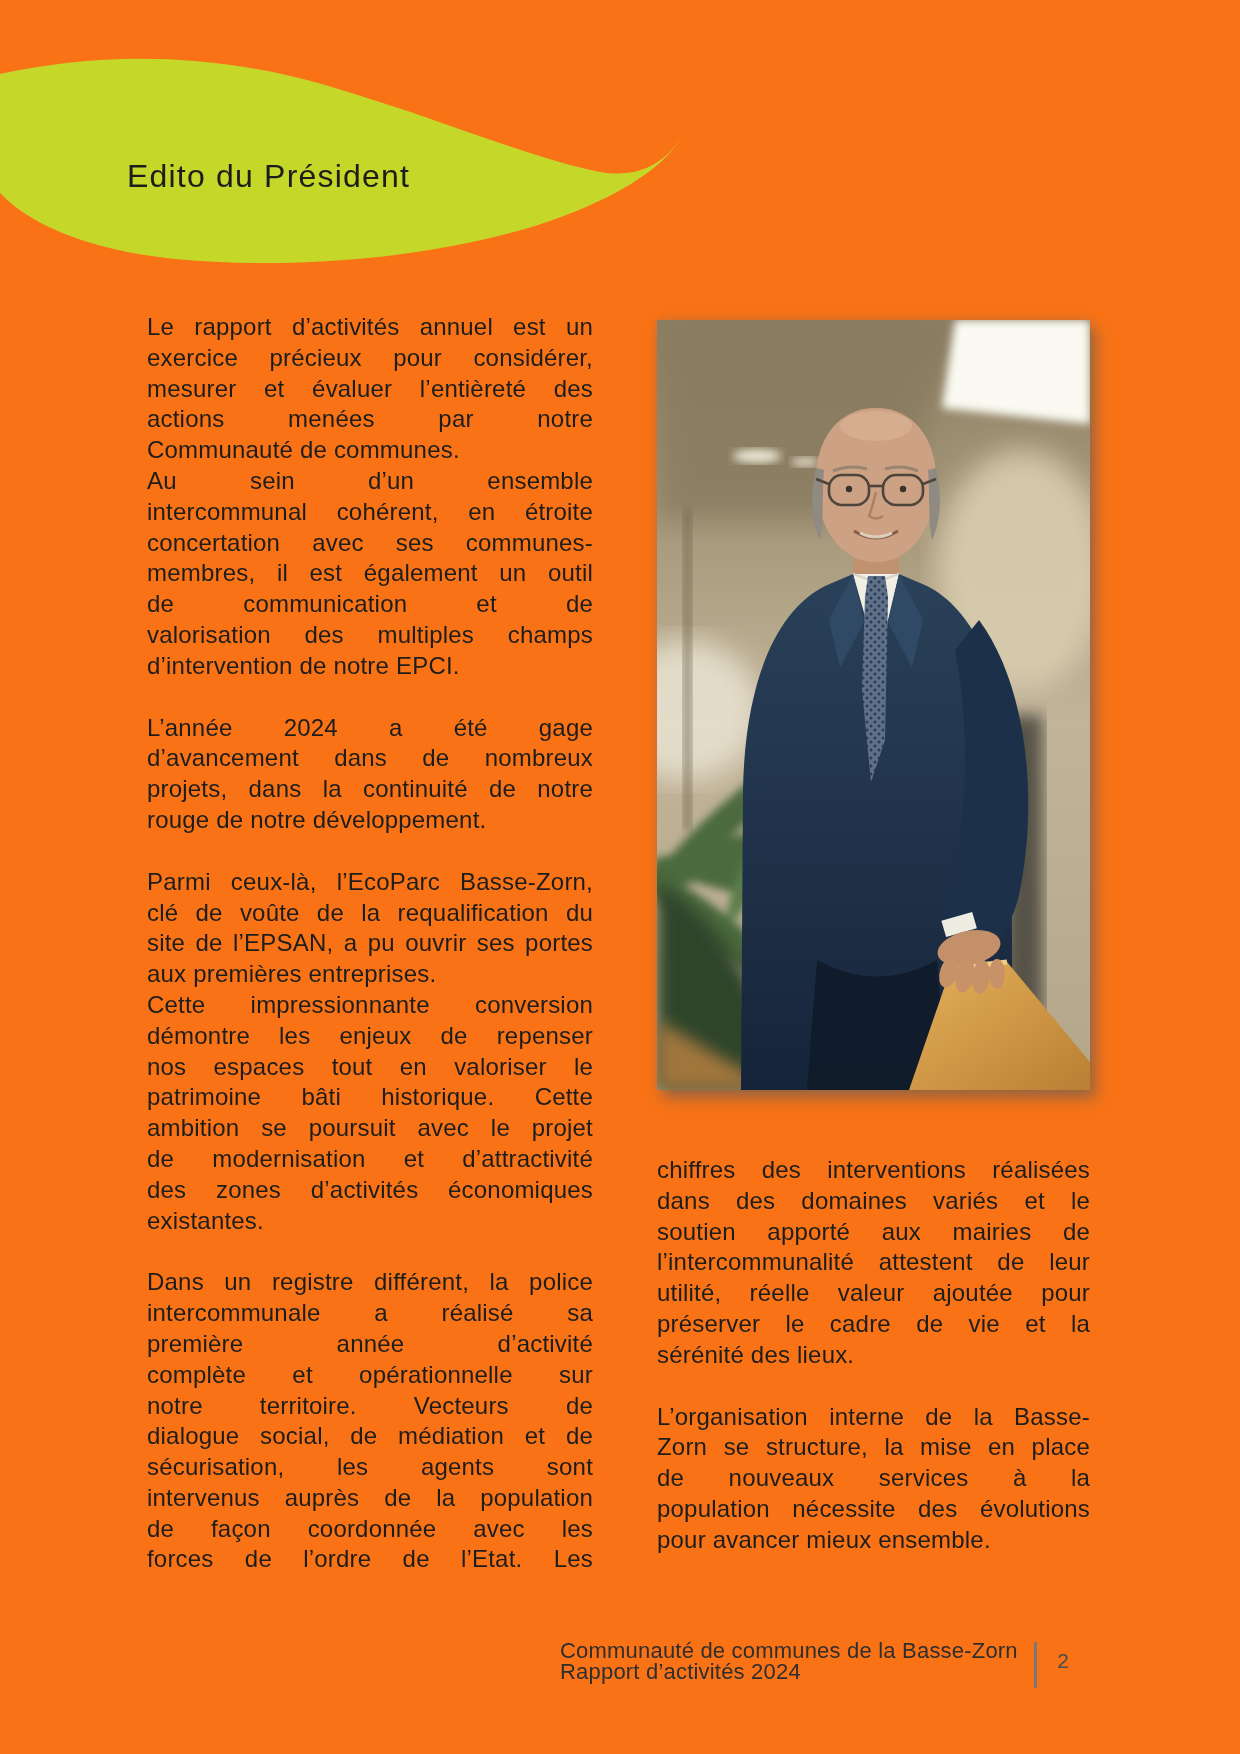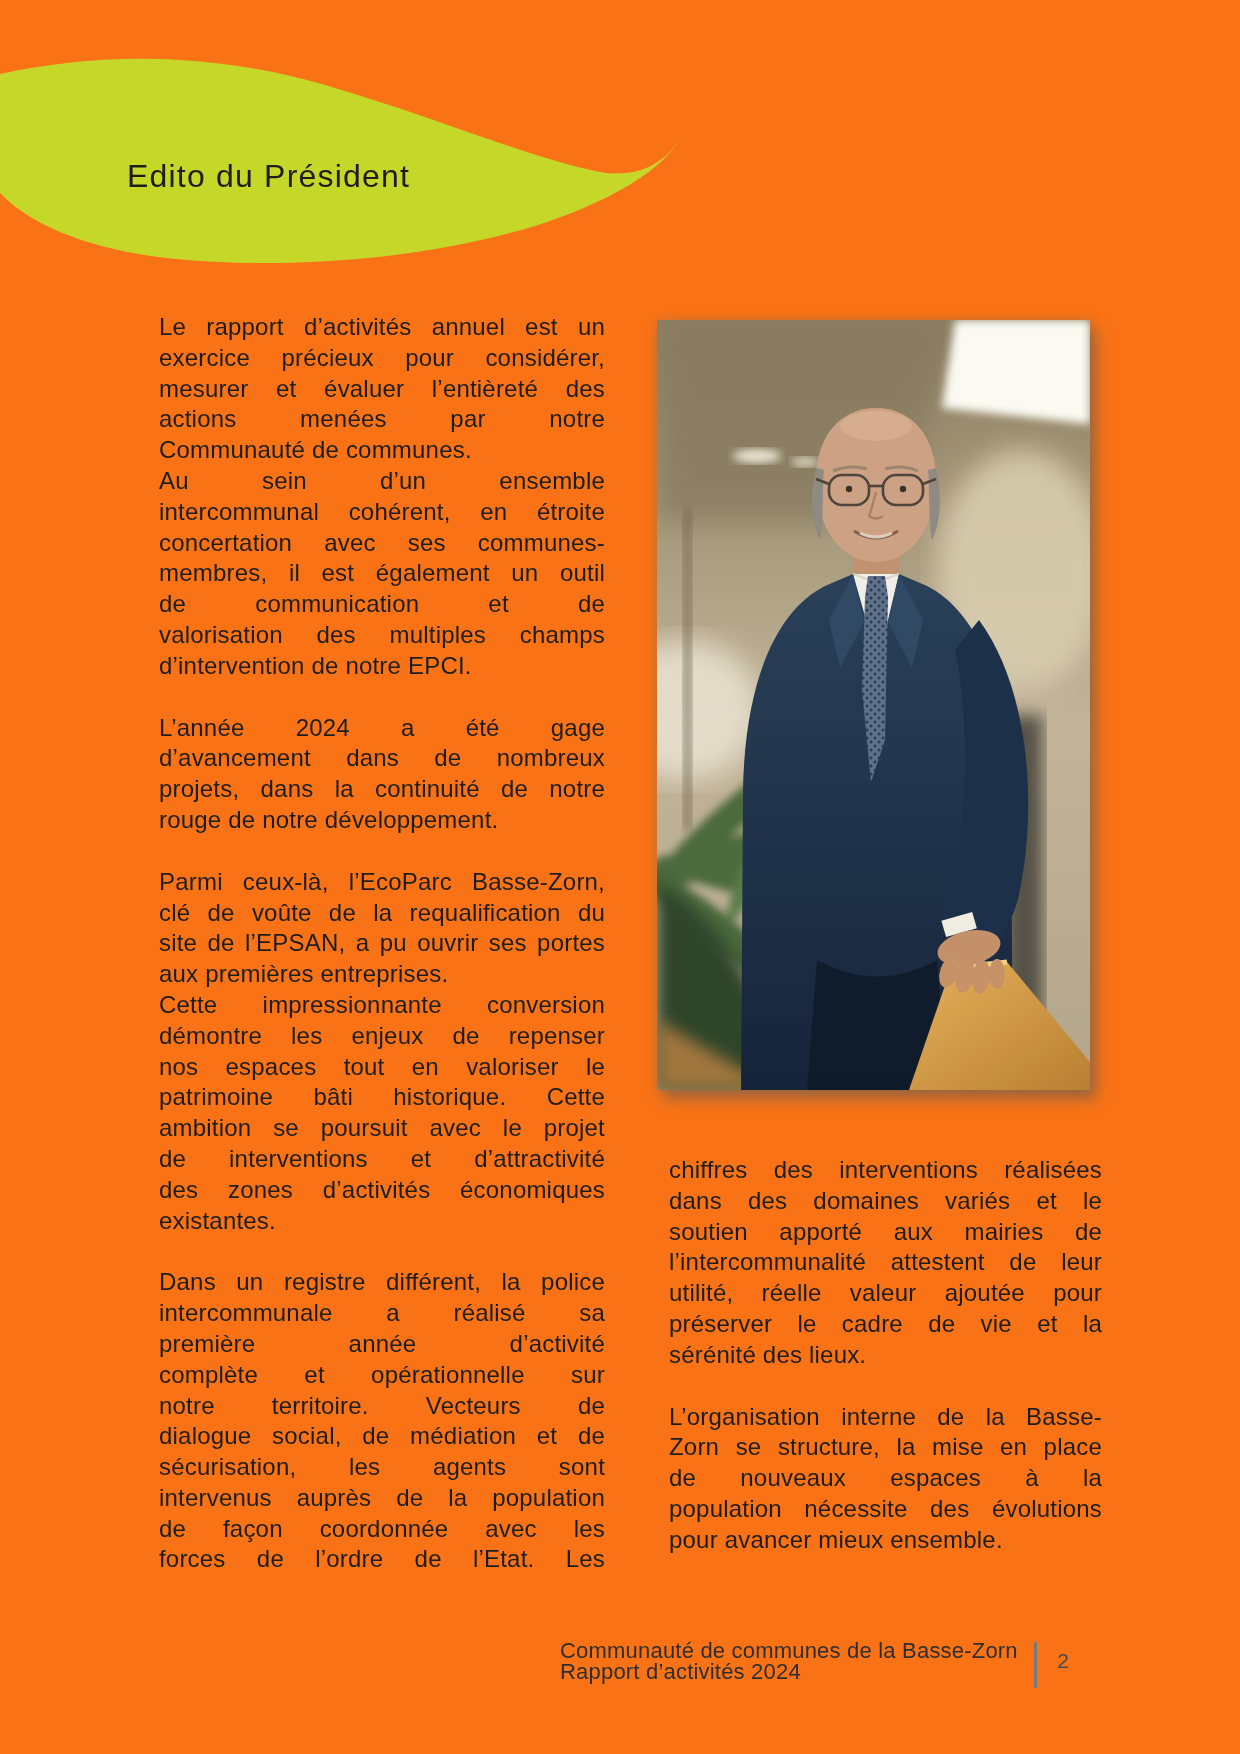--- a/index.html
+++ b/index.html
@@ -1,21 +1,21 @@
 <!DOCTYPE html>
 <html lang="fr"><head>
 <meta charset="utf-8">
 <style>
   html,body{margin:0;padding:0;background:#ffffff;}
   .page{position:relative;width:1240px;height:1754px;background:#f97316;overflow:hidden;
         font-family:"Liberation Sans", sans-serif;color:#1d1d1b;}
   .header-svg{position:absolute;left:0;top:0;}
   .page-title{position:absolute;left:127px;top:158px;margin:0;font-size:32px;font-weight:400;
               letter-spacing:1.2px;color:#1d1d1b;}
-  .col{position:absolute;font-size:24px;line-height:30.8px;letter-spacing:0.2px;color:#1d1d1b;margin-left:12px;}
+  .col{position:absolute;font-size:24px;line-height:30.8px;letter-spacing:0.2px;color:#1d1d1b;}
   .col-left{left:147px;top:312px;width:446px;}
   .col-right{left:657px;top:1155px;width:433px;}
   .para{margin:0 0 31px 0;}
   .para.tight{margin-bottom:0;}
   .jline{text-align:justify;text-align-last:justify;white-space:normal;}
   .jline.last{text-align-last:left;}
   .photo{position:absolute;left:657px;top:320px;width:433px;height:770px;background:#b4a88c;
          box-shadow:6px 9px 14px rgba(90,90,90,.55), 0 0 9px rgba(120,120,120,.32);}
   .photo svg{display:block;}
   .footer-text{position:absolute;left:560px;top:1640px;width:467px;text-align:left;
@@ -67,21 +67,21 @@
         <div class="jline">clé de voûte de la requalification du</div>
         <div class="jline">site de l’EPSAN, a pu ouvrir ses portes</div>
         <div class="jline last">aux premières entreprises.</div>
       </div>
     <div class="para">
         <div class="jline">Cette impressionnante conversion</div>
         <div class="jline">démontre les enjeux de repenser</div>
         <div class="jline">nos espaces tout en valoriser le</div>
         <div class="jline">patrimoine bâti historique. Cette</div>
         <div class="jline">ambition se poursuit avec le projet</div>
-        <div class="jline">de interventions et d’attractivité</div>
+        <div class="jline">de modernisation et d’attractivité</div>
         <div class="jline">des zones d’activités économiques</div>
         <div class="jline last">existantes.</div>
       </div>
     <div class="para">
         <div class="jline">Dans un registre différent, la police</div>
         <div class="jline">intercommunale a réalisé sa</div>
         <div class="jline">première année d’activité</div>
         <div class="jline">complète et opérationnelle sur</div>
         <div class="jline">notre territoire. Vecteurs de</div>
         <div class="jline">dialogue social, de médiation et de</div>
@@ -195,21 +195,21 @@
         <div class="jline">dans des domaines variés et le</div>
         <div class="jline">soutien apporté aux mairies de</div>
         <div class="jline">l’intercommunalité attestent de leur</div>
         <div class="jline">utilité, réelle valeur ajoutée pour</div>
         <div class="jline">préserver le cadre de vie et la</div>
         <div class="jline last">sérénité des lieux.</div>
       </div>
     <div class="para">
         <div class="jline">L’organisation interne de la Basse-</div>
         <div class="jline">Zorn se structure, la mise en place</div>
-        <div class="jline">de nouveaux espaces à la</div>
+        <div class="jline">de nouveaux services à la</div>
         <div class="jline">population nécessite des évolutions</div>
         <div class="jline last">pour avancer mieux ensemble.</div>
       </div>
   </div>
 
   <div class="footer-text">
     <div>Communauté de communes de la Basse-Zorn</div>
     <div>Rapport d’activités 2024</div>
   </div>
   <div class="footer-bar"></div>

